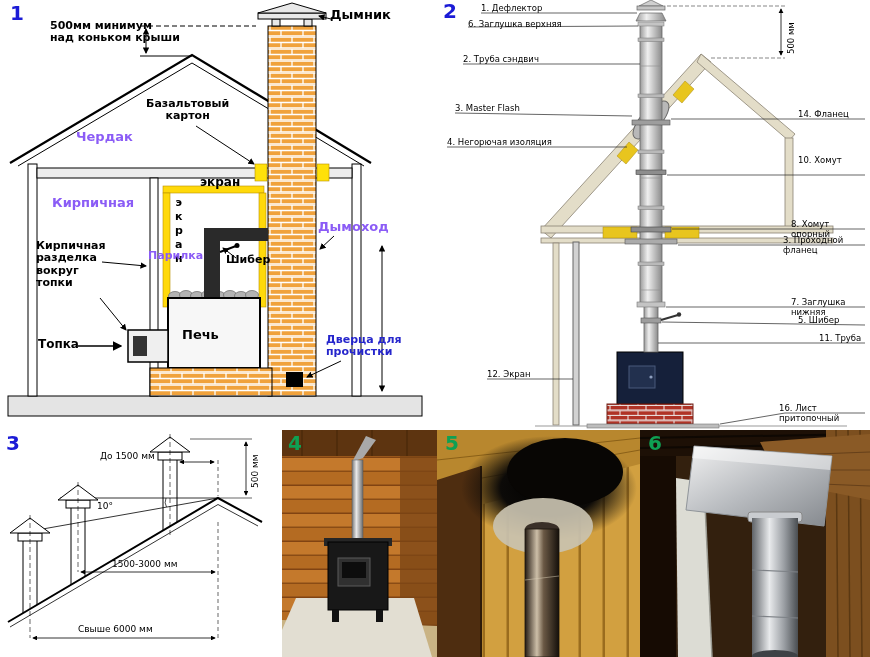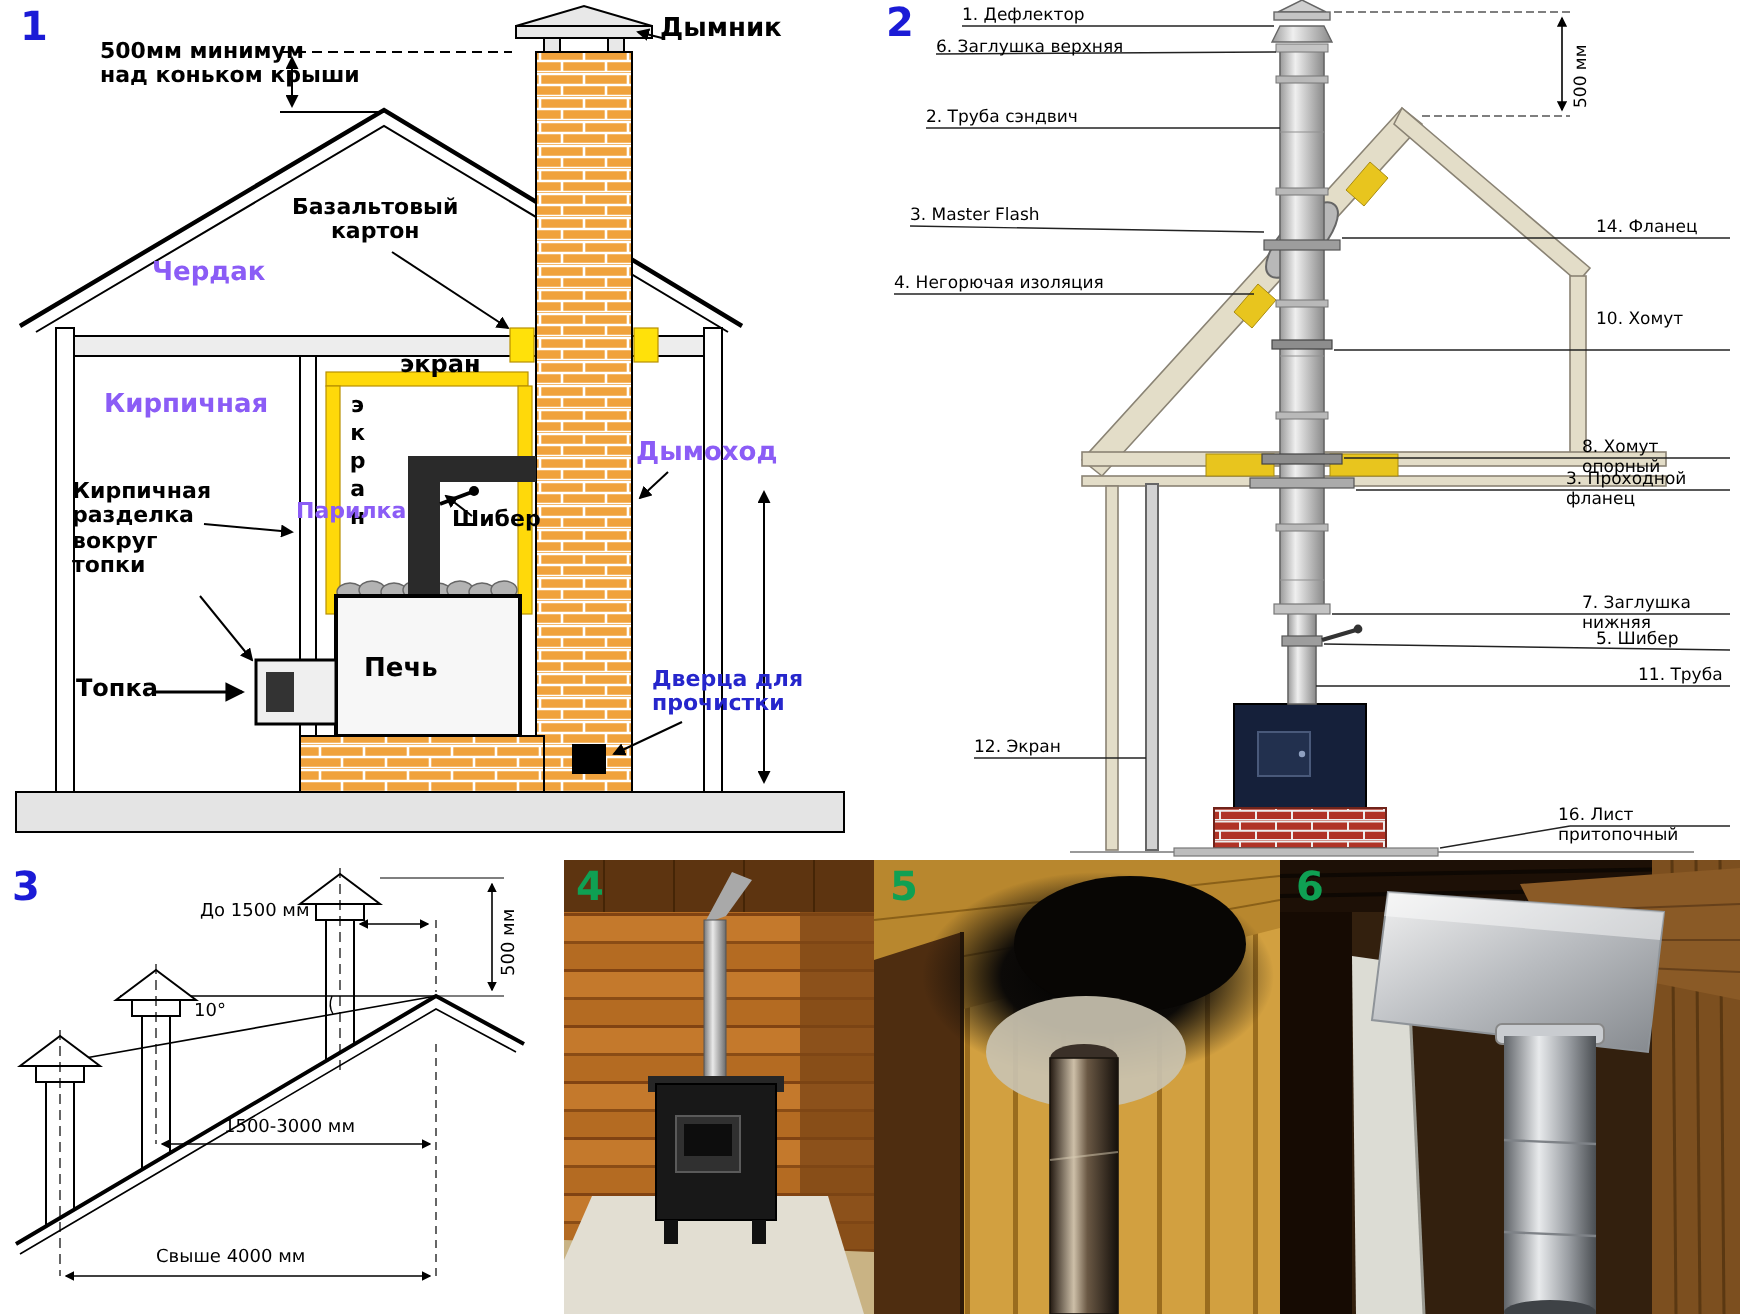--- a/index.html
+++ b/index.html
@@ -262,21 +262,21 @@
         <line x1="218" y1="92" x2="218" y2="208" stroke-width=".6" stroke-dasharray="4 3"></line>
         <line x1="81" y1="142" x2="215" y2="142" stroke-width=".8" marker-start="url(#arr3)" marker-end="url(#arr3)"></line>
         <line x1="33" y1="208" x2="215" y2="208" stroke-width=".8" marker-start="url(#arr3)" marker-end="url(#arr3)"></line>
       </g>
     </svg>
     <div class="lbl s20 blue" style="left:6px;top:2px">3</div>
     <div class="lbl s9" style="left:100px;top:21px">До 1500 мм</div>
     <div class="lbl s9 vrot" style="left:250px;top:58px">500 мм</div>
     <div class="lbl s9" style="left:97px;top:71px">10°</div>
     <div class="lbl s9" style="left:112px;top:129px">1500-3000 мм</div>
-    <div class="lbl s9" style="left:78px;top:194px">Свыше 4000 мм</div>
+    <div class="lbl s9" style="left:78px;top:194px">Свыше 6000 мм</div>
   </div>
 
   <div class="panel" style="left:282px;top:430px;width:155px;height:227px">
     <svg width="155" height="227" viewBox="0 0 155 227">
       <defs>
         <pattern id="planks4" width="40" height="28" patternUnits="userSpaceOnUse">
           <rect width="40" height="14" fill="#c4792c"></rect>
           <rect y="14" width="40" height="14" fill="#b46b22"></rect>
           <rect y="12.5" width="40" height="1.5" fill="#8a4c15"></rect>
           <rect y="26.5" width="40" height="1.5" fill="#814312"></rect>

